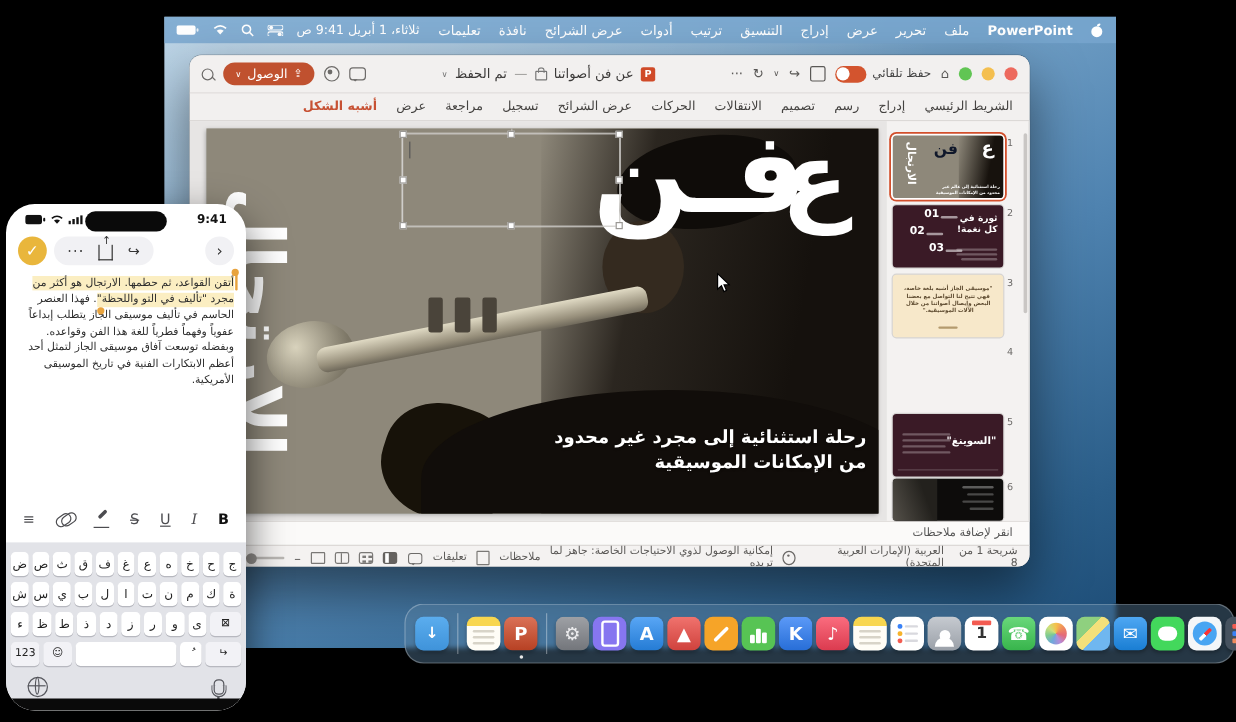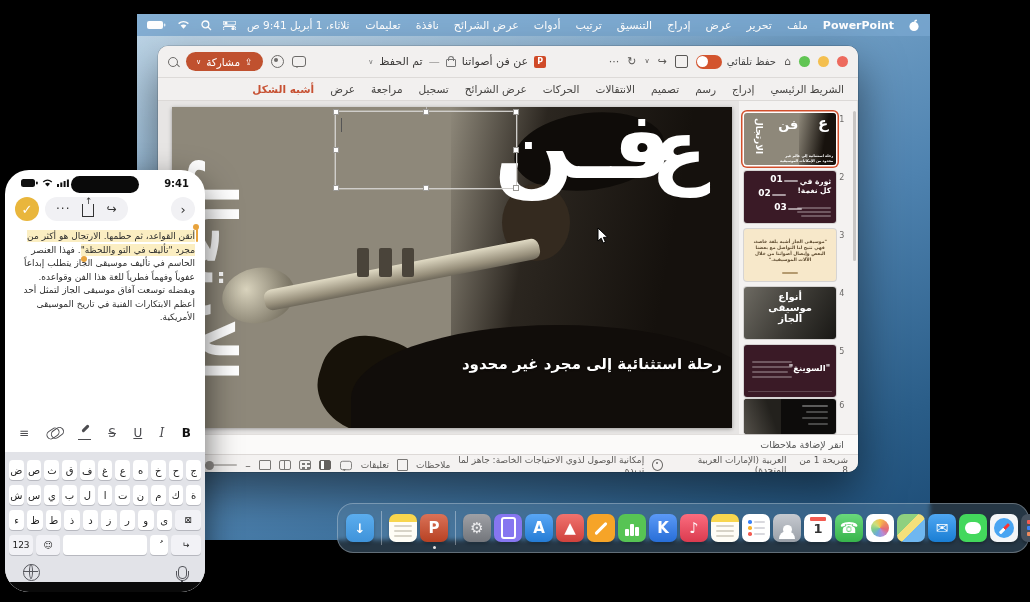--- a/index.html
+++ b/index.html
@@ -265,21 +265,21 @@
       </div>
     </div>
 
     <div id="pptwin" class="abs">
 
       <div id="titlebar">
         <div class="tl-group">
           <span class="mag"></span>
           <div id="share-btn">
             <span style="font-size:9px;">⇪</span>
-            <span>مشاركة</span>
+            <span>الوصول</span>
             <span style="font-size:7px;">∨</span>
           </div>
           <span class="rec-ic"></span>
           <span class="bubble-ic"></span>
         </div>
 
         <div id="doc-title-wrap">
           <span class="ppt-doc-ic">P</span>
           <span>عن فن أصواتنا</span>
           <span class="lock"></span>
@@ -335,20 +335,21 @@
             <div class="abs ph-valve" style="left:41%;"></div>
             <div class="abs ph-hand"></div>
             <div class="abs ph-suit"></div>
 
             <span class="abs big-letter" style="right:25px;top:2px;font-size:82px;">ع</span>
             <span class="abs big-letter" style="left:322px;top:-8px;font-size:94px;">فـن</span>
             <div class="abs big-letter" id="word-rot" style="left:-62px;top:126px;width:210px;font-size:56px;">الارتجال</div>
 
             <div class="abs" id="slide-subtitle" style="right:10px;top:247px;width:300px;">
               <div>رحلة استثنائية إلى مجرد غير محدود</div>
+              <div>من الإمكانات الموسيقية</div>
             </div>
 
             <div class="abs" id="selbox">
               <div class="rot-stem"></div>
 
               <div class="h" style="left:-3px;top:-3px;"></div>
               <div class="h" style="left:50%;top:-3px;margin-left:-3px;"></div>
               <div class="h" style="right:-3px;top:-3px;"></div>
               <div class="h" style="left:-3px;top:50%;margin-top:-3px;"></div>
               <div class="h" style="right:-3px;top:50%;margin-top:-3px;"></div>
@@ -363,21 +364,21 @@
             </svg>
           </div>
         </div>
 
         <div id="thumbpanel">
 
           <span class="tnum" style="top:14px;">1</span>
           <div class="thumb selected" style="top:12px;background:#8e887a;">
             <div class="abs" style="right:-4px;top:0;width:45%;height:110%;background:linear-gradient(100deg,rgba(0,0,0,0),#17120d 60%);"></div>
             <span class="abs" style="right:8px;top:1px;color:#fff;font-weight:bold;font-size:15px;">ع</span>
-            <span class="abs" style="left:34px;top:4px;color:#ffffff;font-weight:bold;font-size:13px;text-align:center;">فن</span>
+            <span class="abs" style="left:34px;top:4px;color:#0f172a;font-weight:bold;font-size:13px;text-align:center;">فن</span>
             <span class="abs" style="left:-8px;top:18px;width:46px;color:#fff;font-weight:bold;font-size:9px;transform:rotate(90deg);text-align:center;">الارتجال</span>
             <div class="abs" style="right:3px;bottom:2px;width:58px;color:#fff;font-size:3.5px;line-height:4.5px;direction:rtl;text-align:right;font-weight:bold;">رحلة استثنائية إلى عالم غير محدود من الإمكانات الموسيقية</div>
           </div>
 
           <span class="tnum" style="top:72px;">2</span>
           <div class="thumb maroon" style="top:70px;">
             <div class="t-title" style="right:5px;top:6px;font-size:7.5px;line-height:9px;width:34px;text-align:right;">ثورة في كل نغمة!</div>
             <span class="abs" style="left:26px;top:3px;color:#fff;font-weight:bold;font-size:9px;">01</span>
             <span class="abs" style="left:14px;top:17px;color:#fff;font-weight:bold;font-size:9px;">02</span>
             <span class="abs" style="left:30px;top:31px;color:#fff;font-weight:bold;font-size:9px;">03</span>
@@ -389,23 +390,20 @@
             <div class="t-bar" style="right:5px;top:44px;width:30px;opacity:.5;"></div>
           </div>
 
           <span class="tnum" style="top:130px;">3</span>
           <div class="thumb cream" style="top:128px;">
             <div class="abs" style="left:8px;right:8px;top:10px;color:#5d4a2f;font-size:4.6px;line-height:6px;direction:rtl;text-align:center;font-weight:bold;">"موسيقى الجاز أشبه بلغة خاصة، فهي تتيح لنا التواصل مع بعضنا البعض وإيصال أصواتنا من خلال الآلات الموسيقية."</div>
             <div class="t-bar" style="left:38px;bottom:7px;width:16px;background:#b49a6e;"></div>
           </div>
 
           <span class="tnum" style="top:188px;">4</span>
-          <div class="thumb" style="top:186px;background:linear-gradient(120deg,#6d6a62,#3a3833 55%,#191815);">
-            <div class="t-title" style="right:14px;top:4px;left:14px;font-size:10px;line-height:11px;text-align:center;">أنواع موسيقى الجاز</div>
-          </div>
 
           <span class="tnum" style="top:246px;">5</span>
           <div class="thumb maroon" style="top:244px;">
             <div class="t-title" style="right:6px;top:18px;font-size:8.5px;">"السوينغ"</div>
             <div class="t-bar" style="left:8px;top:16px;width:40px;opacity:.5;"></div>
             <div class="t-bar" style="left:8px;top:21px;width:40px;opacity:.5;"></div>
             <div class="t-bar" style="left:8px;top:26px;width:36px;opacity:.5;"></div>
             <div class="t-bar" style="left:8px;top:31px;width:40px;opacity:.5;"></div>
             <div class="t-bar" style="left:4px;bottom:5px;right:4px;height:1.5px;opacity:.35;"></div>
           </div>

